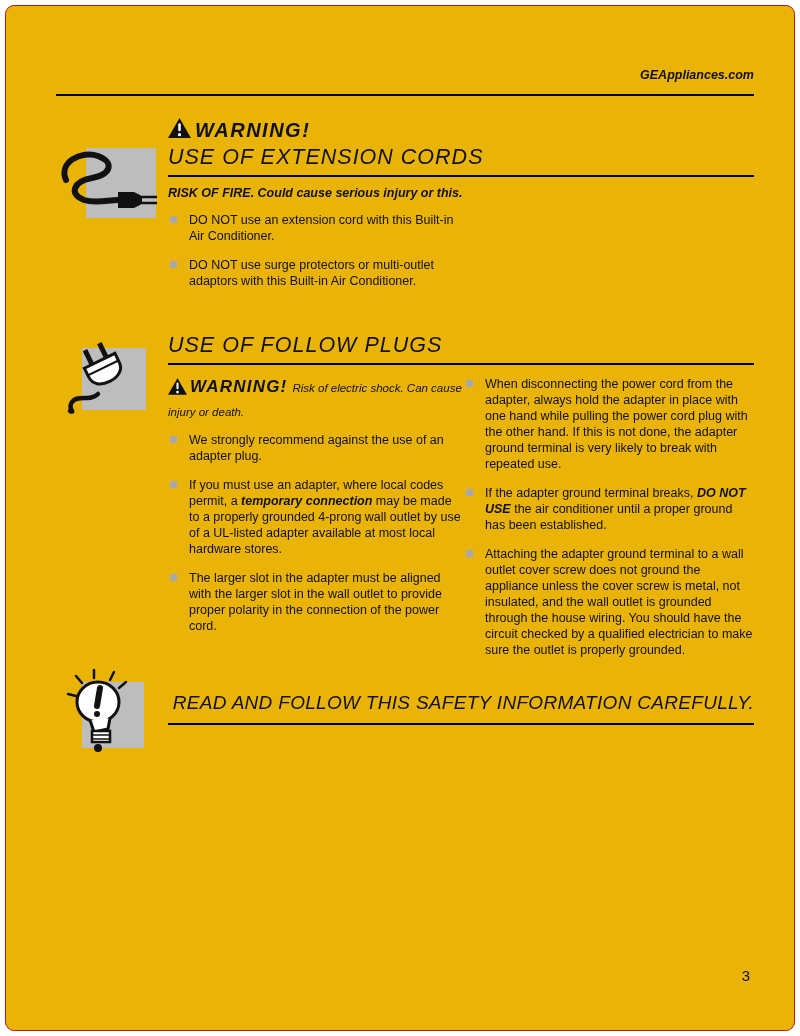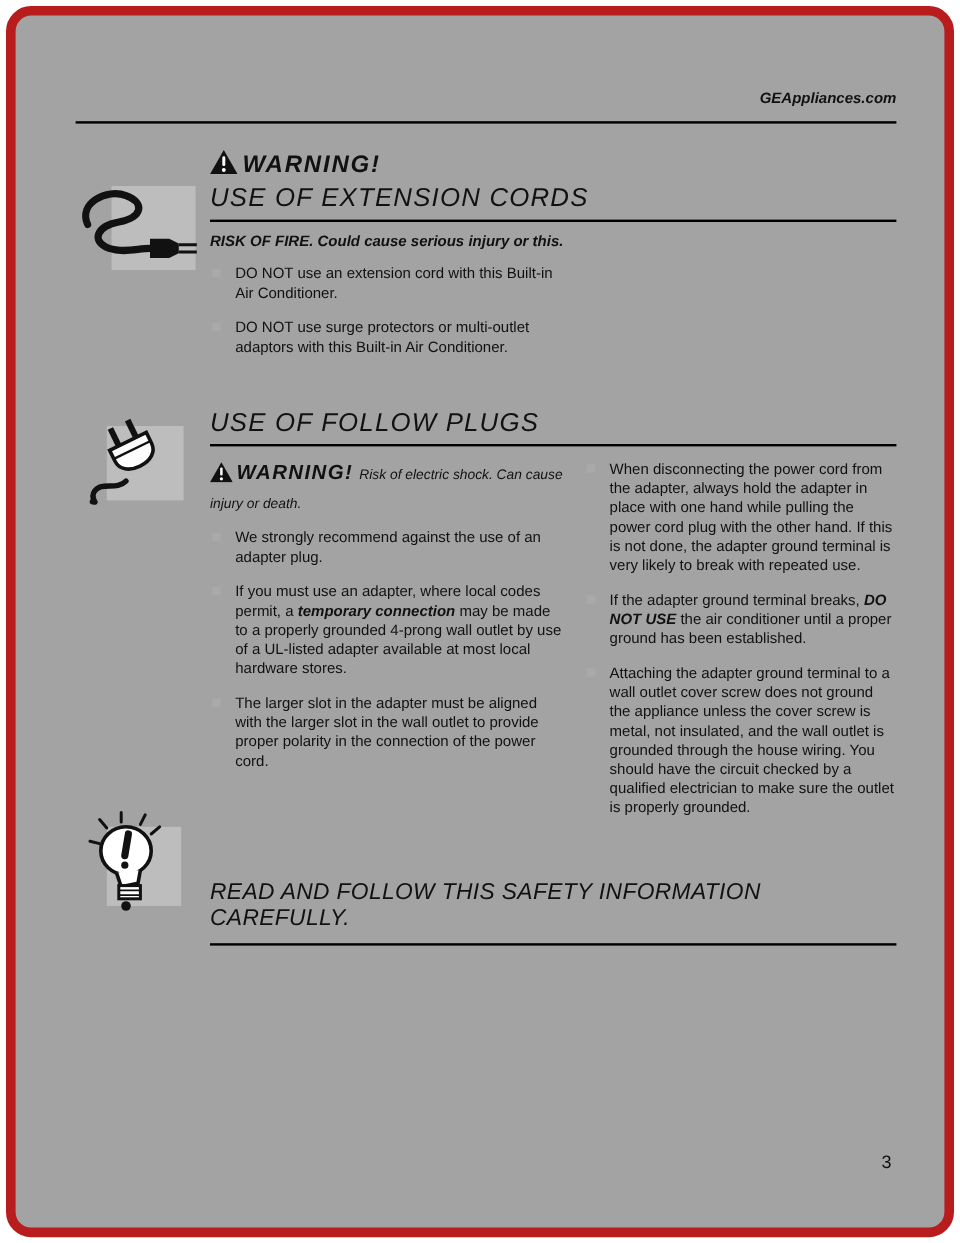--- a/index.html
+++ b/index.html
@@ -6,44 +6,44 @@
   body {
     width: 800px; height: 1036px;
     background: #ffffff;
     font-family: "Liberation Sans", sans-serif;
     color: #111;
     position: relative;
     overflow: hidden;
   }
   .sheet {
     position: absolute; inset: 5px;
-    border: 8px solid #b91c1c;
-    border-radius: 21px;
-    background: #a3a3a3;
+    border: 1px solid #b91c1c;
+    border-radius: 9px;
+    background: #eab308;
   }
   .rule { height: 2px; background: #000; }
 
   
   .site {
     position: absolute; top: 62px; right: 40px;
     font-size: 12.5px; font-weight: bold; font-style: italic;
   }
   .header-rule { position: absolute; top: 88px; left: 50px; right: 40px; }
 
   
   .icon { position: absolute; }
   .icon-cord { left: 50px; top: 138px; }
   .icon-plug { left: 52px; top: 326px; }
   .icon-bulb { left: 58px; top: 662px; }
 
   
   .sec { position: absolute; left: 162px; right: 40px; }
   .sec-ext { top: 112px; }
   .sec-adapter { top: 324px; }
-  .sec-footer { top: 720px; }
+  .sec-footer { top: 686px; text-align: right; }
 
   .warn-head { display: flex; align-items: center; gap: 4px; }
   .warn-word {
     font-weight: bold; font-style: italic;
     font-size: 20px; letter-spacing: 1.5px;
   }
   .sec-title {
     margin: 3px 0 0 0;
     font-size: 21.5px; font-weight: 400; font-style: italic;
     letter-spacing: 1px;
@@ -58,21 +58,21 @@
 
   .bullets.narrow { width: 292px; }
   .bullet { display: flex; margin-bottom: 13px; }
   .bullet-marker {
     width: 7px; height: 7px; flex: none;
     margin: 4px 12px 0 2px;
   }
   .bullet-text { font-size: 12.5px; line-height: 1.28; }
   .emph { font-weight: bold; font-style: italic; }
 
-  .cols { display: flex; gap: 16px; margin-top: 11px; }
+  .cols { display: flex; gap: 0; margin-top: 11px; }
   .col-left { width: 296px; flex: none; }
   .col-right { flex: 1; }
 
   .warn-inline { margin: 0 0 10px 0; line-height: 1.3; }
   .warn-inline .tri-small { display: inline-block; vertical-align: -3px; margin-right: 3px; }
   .warn-word-md {
     font-weight: bold; font-style: italic;
     font-size: 17px; letter-spacing: 1.2px; margin-right: 5px;
   }
   .warn-rest { font-style: italic; font-size: 11.5px; }

